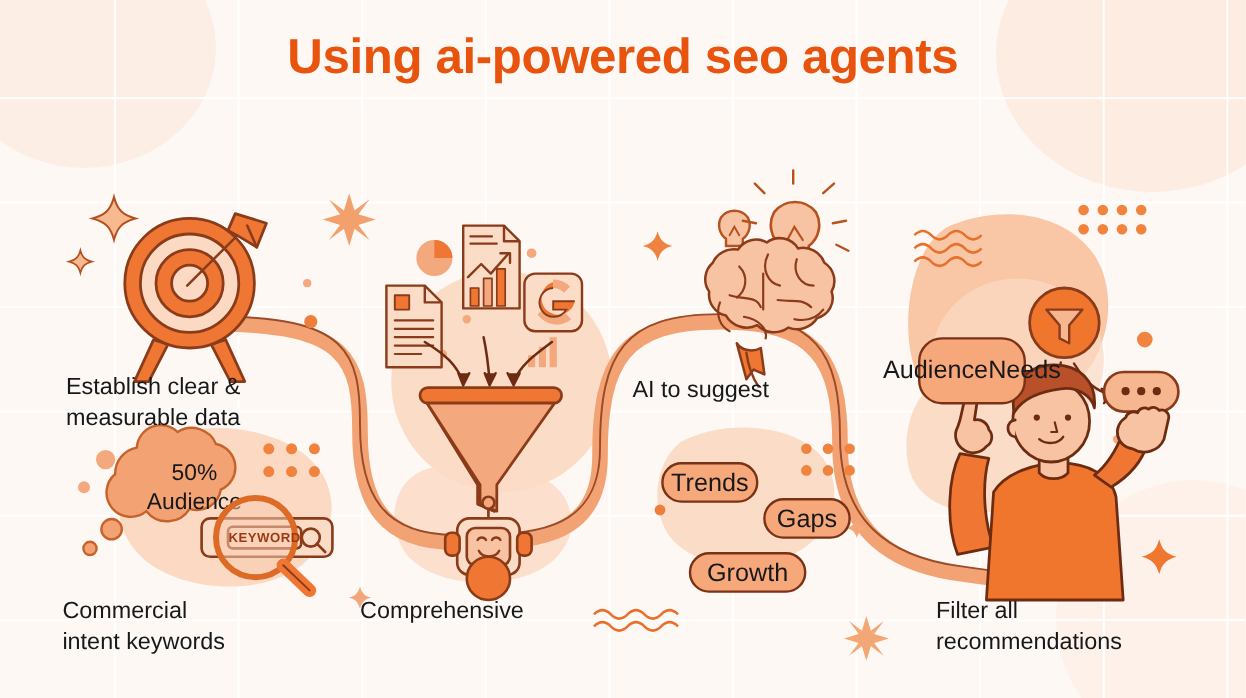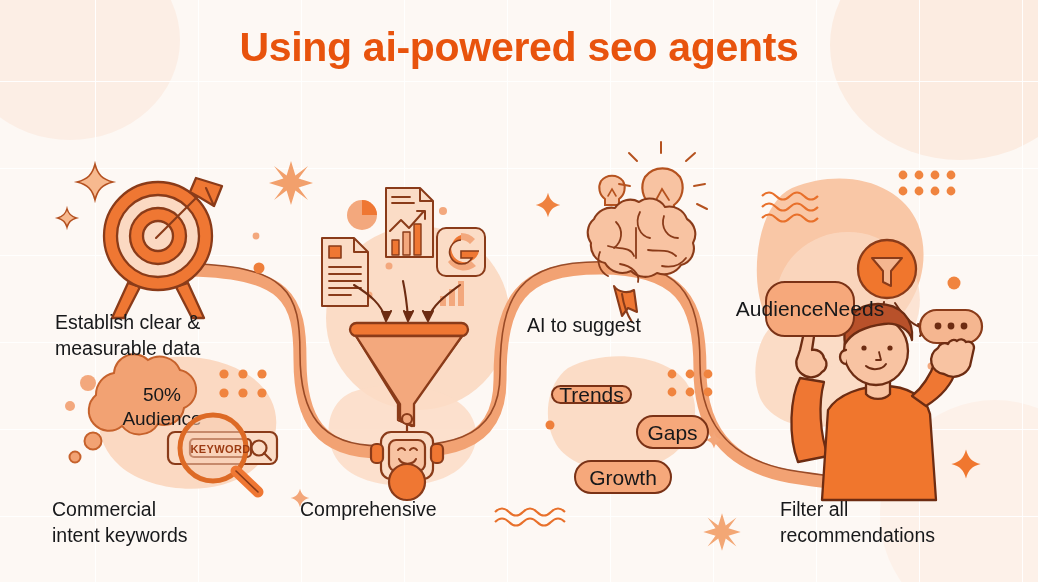--- a/index.html
+++ b/index.html
@@ -395,21 +395,21 @@
       <path d="M866 366 a12 9 0 0 0 20 -2" fill="none" stroke-width="2"></path>
       <path d="M879 352 l2 8 h-5" fill="none" stroke-width="1.8"></path>
     </g>
   </svg>
 
   <div class="sign" style="left:765px;top:281px;width:90px;height:56px;">
     <span>Audience</span>
     <span>Needs</span>
   </div>
 
-  <div class="tag" style="left:551px;top:385px;width:81px;height:19px;">
+  <div class="tag" style="left:551px;top:385px;width:81px;height:34px;">
     <span>Trends</span>
   </div>
   <div class="tag" style="left:636px;top:415px;width:73px;height:34px;">
     <span>Gaps</span>
   </div>
   <div class="tag" style="left:574px;top:460px;width:98px;height:34px;">
     <span>Growth</span>
   </div>
 
   <div class="title">

